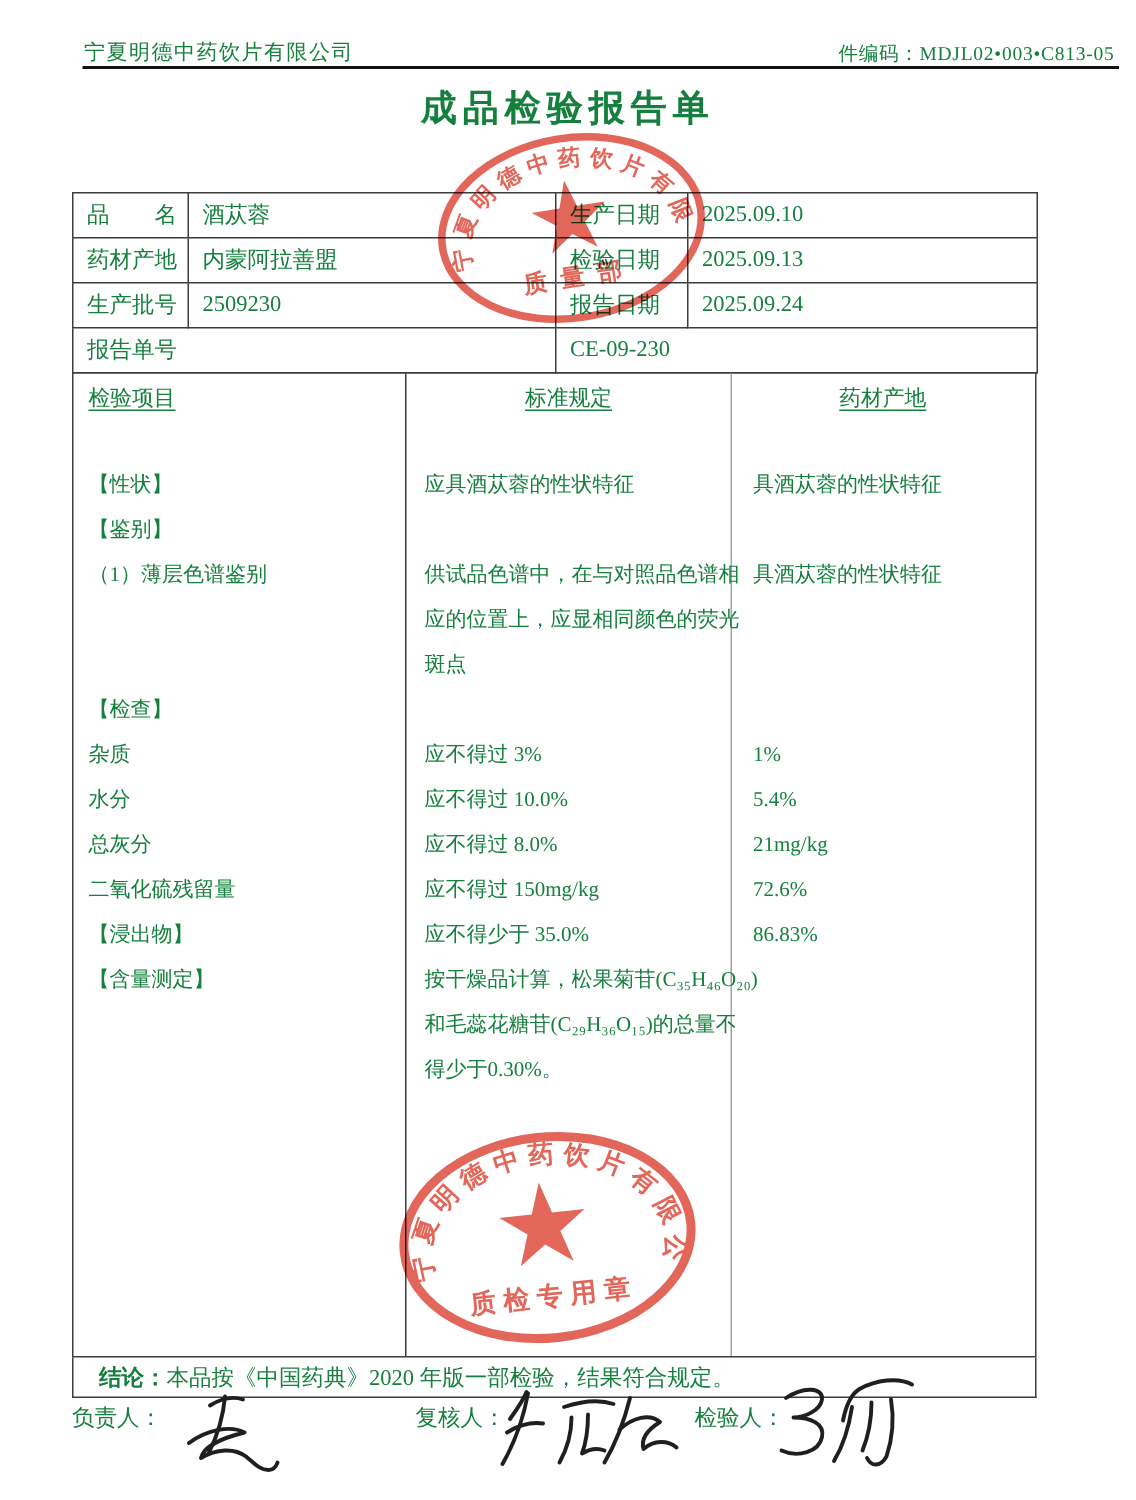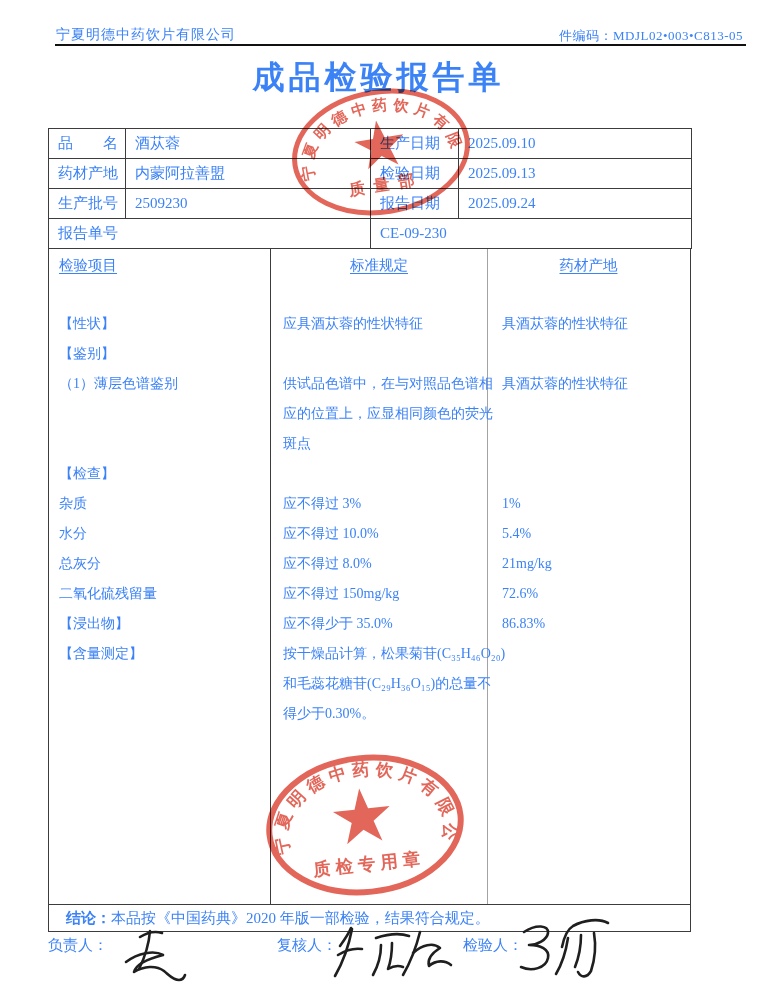--- a/index.html
+++ b/index.html
@@ -1,28 +1,28 @@
 <!DOCTYPE html>
 <html><head>
 <meta charset="utf-8">
 <style>
   * { margin:0; padding:0; box-sizing:border-box; }
   html,body { background:#ffffff; }
   .page {
     position:relative; width:757px; height:1000px; margin:0 auto;
     background:#ffffff; overflow:hidden;
     font-family:"Liberation Serif","DejaVu Serif",serif;
-    color:#3b82f6;
+    color:#15803d;
   }
   
   .company { position:absolute; left:56px; top:26px; font-size:14px; letter-spacing:1px; }
   .doccode { position:absolute; right:14px; top:27px; font-size:13px; letter-spacing:.5px; }
   .head-rule { position:absolute; left:55px; top:44px; width:691px; height:2px; background:#111; }
   .title { position:absolute; left:0; top:56px; width:757px; text-align:center;
-           font-size:32px; font-weight:bold; letter-spacing:4px; }
+           font-size:24px; font-weight:bold; letter-spacing:4px; }
   
   table.info { position:absolute; left:48px; top:128px; width:643px; border-collapse:collapse; table-layout:fixed; }
   table.info td { border:1px solid #3c3c3c; height:30px; font-size:15px; padding:0 6px 0 9px; vertical-align:middle; white-space:nowrap; overflow:hidden; }
   td.lab { width:77px;margin-top:14px; }
   td.val1 { width:245px; }
   td.lab2 { width:88px; }
   td.val2 { width:233px; }
   
   .main { position:absolute; left:48px; top:248px; width:643px; height:657px;
           border:1px solid #3c3c3c; display:flex; }

